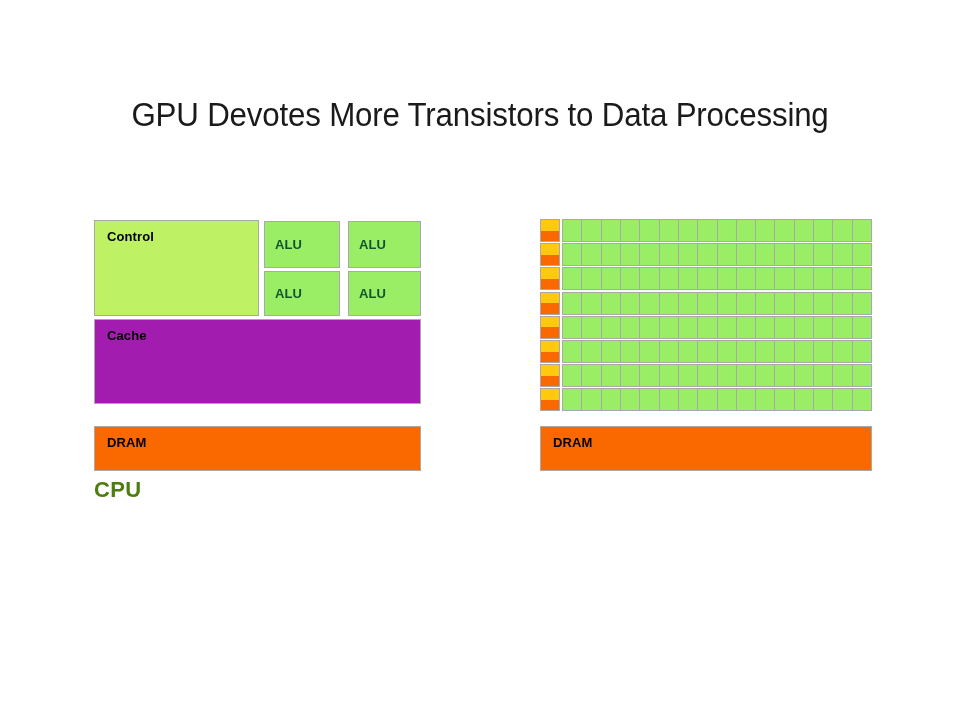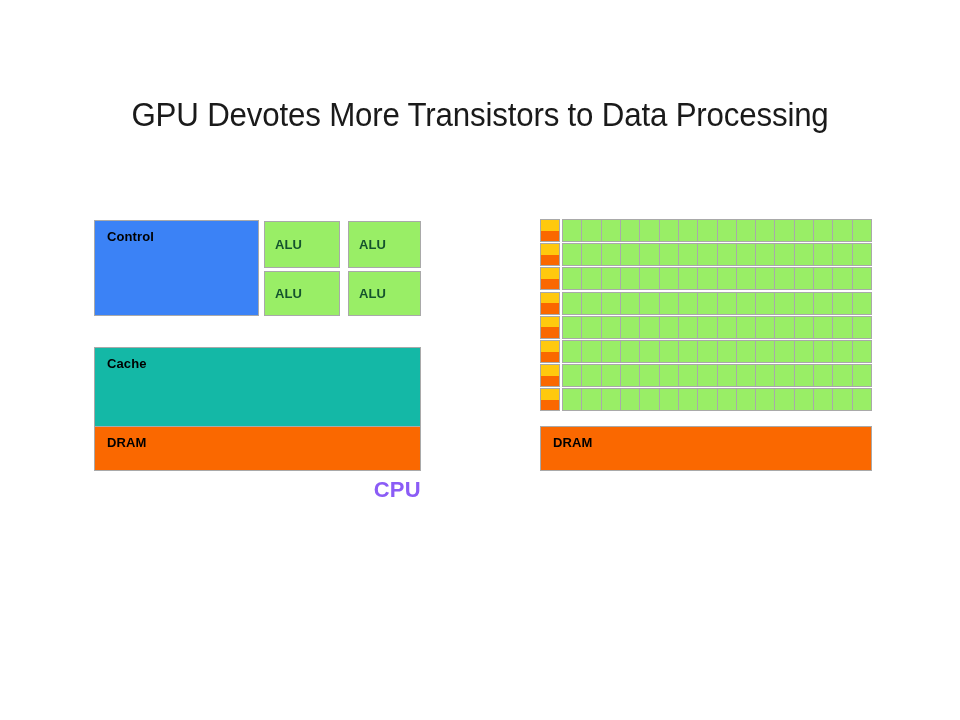--- a/index.html
+++ b/index.html
@@ -97,22 +97,22 @@
   }
   .dram-gpu {
     left: 540px; top: 426px; width: 332px; height: 45px;
   }
 
   .device-label {
     position: absolute;
     top: 477px;
     font-size: 22px;
     font-weight: bold;
-    color: #8b5cf6;
-    text-align: right;
+    color: #4d7c0f;
+    text-align: left;
     letter-spacing: 0.3px;
   }
   #cpu-caption { left: 94px; width: 327px; }
   #gpu-caption { left: 540px; width: 332px; }
 
   
   #gpu-grid {
     position: absolute;
     left: 540px;
     top: 219px;
@@ -155,40 +155,40 @@
 </style>
 </head>
 <body>
 
 <div id="slide">
 
   <div class="title">GPU Devotes More Transistors to Data Processing</div>
 
   <div id="cpu-panel">
 
-    <div class="blk control-block" style="background:#3b82f6;">
+    <div class="blk control-block" style="background:#bef264;">
       <span class="blk-label">Control</span>
     </div>
 
     <div class="alu-grid">
       <div class="alu-cell r0 c0" style="background:#99EE66;">
         <span>ALU</span>
       </div>
       <div class="alu-cell r0 c1" style="background:#99EE66;">
         <span>ALU</span>
       </div>
       <div class="alu-cell r1 c0" style="background:#99EE66;">
         <span>ALU</span>
       </div>
       <div class="alu-cell r1 c1" style="background:#99EE66;">
         <span>ALU</span>
       </div>
     </div>
 
-    <div class="blk cache-block" style="background:#14b8a6;margin-top:28px;">
+    <div class="blk cache-block" style="background:#a21caf;">
       <span class="blk-label">Cache</span>
     </div>
 
     <div class="blk dram-cpu" style="background:#FA6800;">
       <span class="blk-label">DRAM</span>
     </div>
 
     <div class="device-label" id="cpu-caption">CPU</div>
   </div>
 

